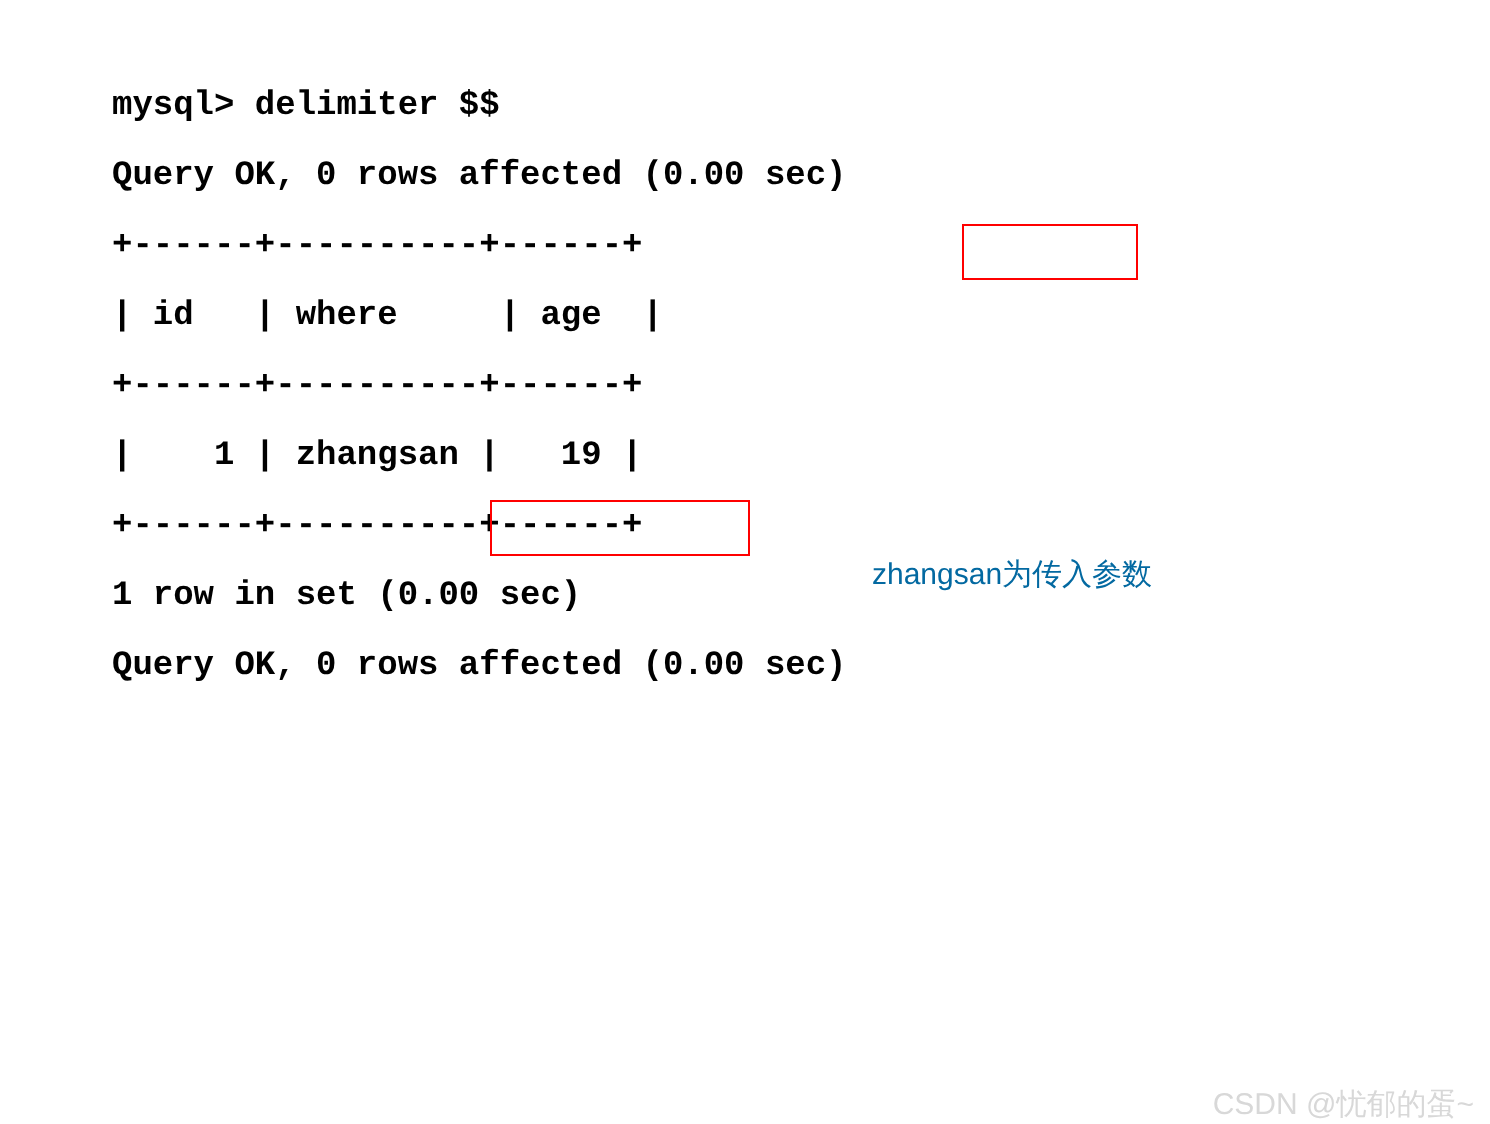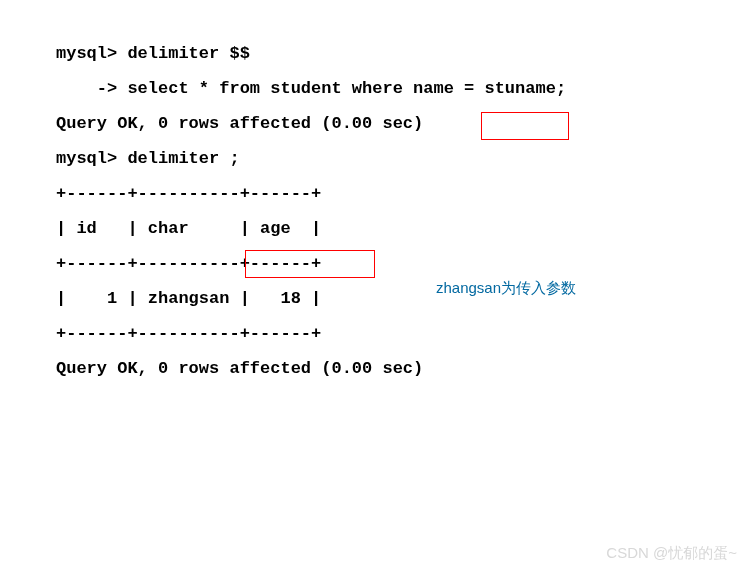--- a/index.html
+++ b/index.html
@@ -66,29 +66,28 @@
       font-size: 15px;
       font-weight: normal;
       text-align: right;
     }
   </style>
 </head>
 <body>
 
 <div>
   <div class="line">mysql&gt; delimiter $$</div>
-  <div class="line">    -&gt; select * from student where name = stuname;</div>
   <div class="line">Query OK, 0 rows affected (0.00 sec)</div>
   <div class="line"></div>
-  <div class="line">mysql&gt; delimiter ;</div>
   <div class="line">+------+----------+------+</div>
-  <div class="line">| id   | char     | age  |</div>
+  <div class="line">| id   | where     | age  |</div>
   <div class="line">+------+----------+------+</div>
-  <div class="line">|    1 | zhangsan |   18 |</div>
+  <div class="line">|    1 | zhangsan |   19 |</div>
   <div class="line">+------+----------+------+</div>
+  <div class="line">1 row in set (0.00 sec)</div>
   <div class="line"></div>
   <div class="line">Query OK, 0 rows affected (0.00 sec)</div>
   <div class="line"></div>
 </div>
 
 <div class="box1"></div>
 <div class="box2"></div>
 
 <div class="annotation">zhangsan为传入参数</div>
 

